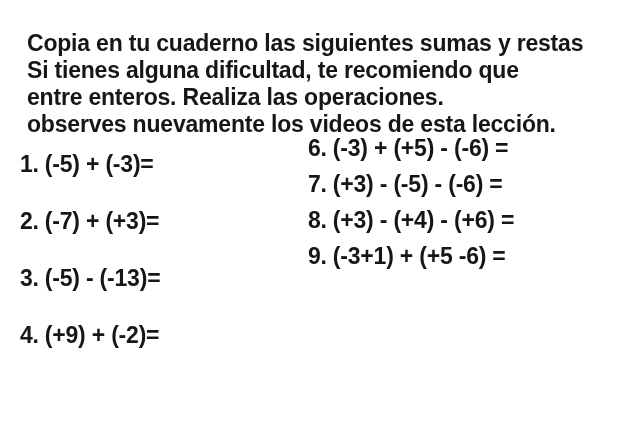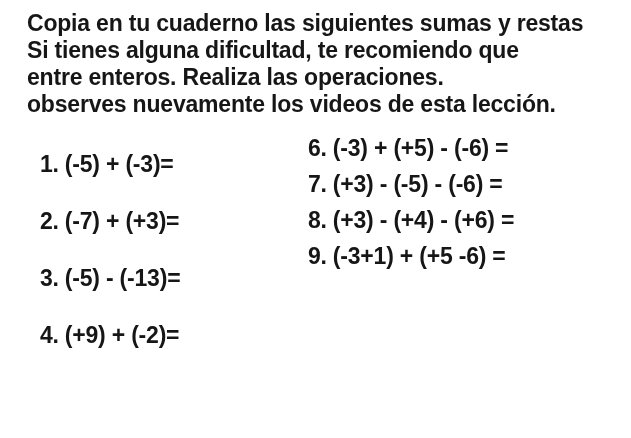--- a/index.html
+++ b/index.html
@@ -13,39 +13,39 @@
     overflow: hidden;
     position: relative;
     font-family: "Liberation Sans", sans-serif;
     font-weight: 700;
     color: #161616;
     -webkit-font-smoothing: antialiased;
   }
   .instructions {
     position: absolute;
     left: 27px;
-    top: 10px;
+    top: 30px;
     width: 596px;
     font-size: 23px;
     line-height: 27px;
     letter-spacing: -0.2px;
     white-space: nowrap;
   }
   .col {
     position: absolute;
     display: flex;
     flex-direction: column;
     gap: 33px;
     font-size: 23px;
     line-height: 24px;
     letter-spacing: -0.2px;
     white-space: nowrap;
   }
   .col.left {
-    left: 40px;
+    left: 20px;
     top: 152px;
   }
   .col.right {
     left: 308px;
     top: 136px;
     gap: 12px;
   }
   .item .num {
     margin-right: 6px;
   }

